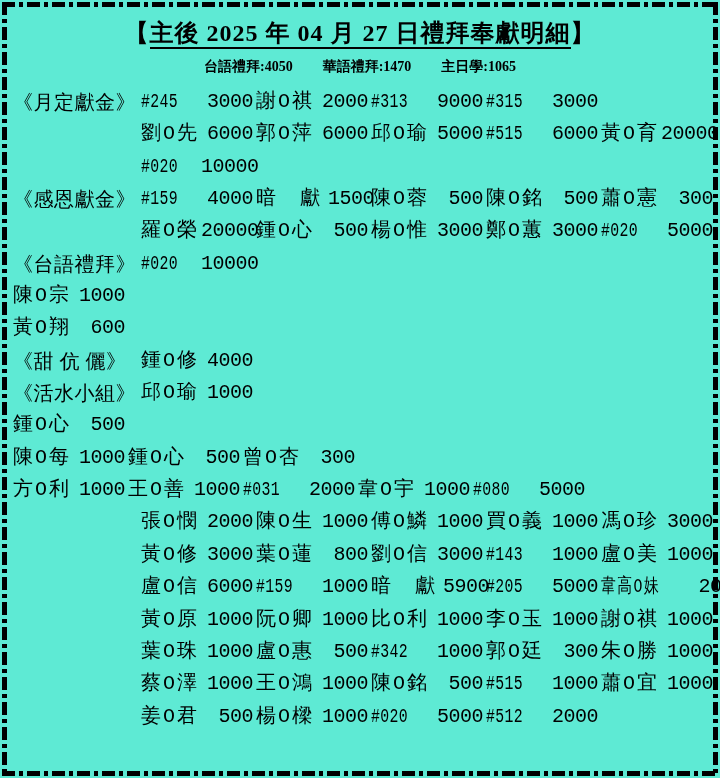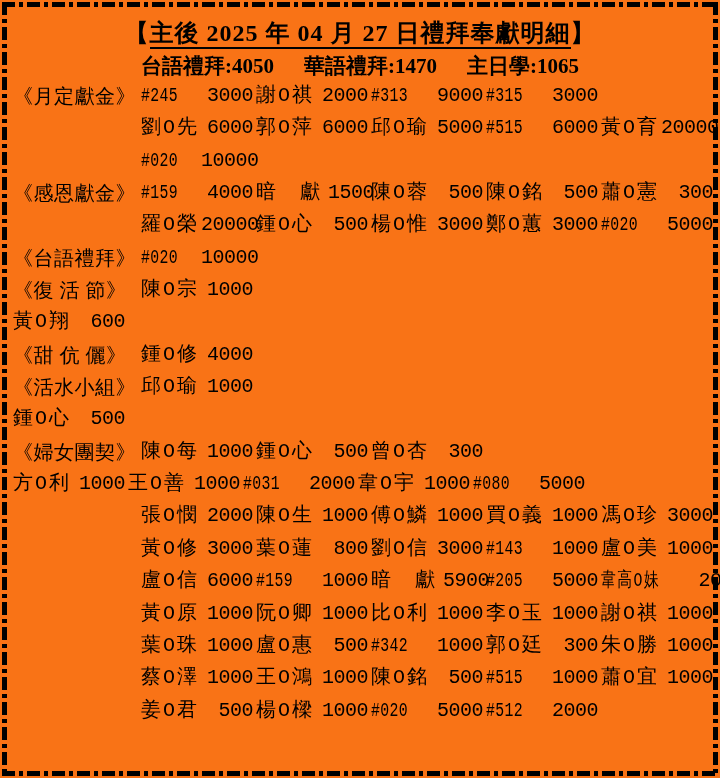--- a/index.html
+++ b/index.html
@@ -5,21 +5,21 @@
   html, body { margin: 0; padding: 0; background: #ffffff; }
   body {
     font-family: "Liberation Serif", "DejaVu Serif", serif;
     color: #000000;
     -webkit-font-smoothing: antialiased;
   }
   .sheet {
     position: relative;
     width: 720px;
     height: 778px;
-    background: #f97316;
+    background: #5eead4;
     overflow: hidden;
   }
   
   .bd { position: absolute; background-color: transparent; }
   .bd-h {
     left: 2px; right: 2px; height: 5px;
     background-image: repeating-linear-gradient(90deg,
       #000 0px, #000 13px,
       transparent 13px, transparent 17px,
       #000 17px, #000 21px,
@@ -50,30 +50,30 @@
     letter-spacing: 1px;
     white-space: nowrap;
   }
   .title .inner {
     border-bottom: 2px solid #000;
     padding-bottom: 1px;
   }
   .subtitle {
     margin-top: 4px;
     text-align: center;
-    font-size: 21px;
+    font-size: 14px;
     font-weight: bold;
     height: 27px;
     line-height: 27px;
     white-space: nowrap;
   }
   .subtitle .sum-item { display: inline-block; }
   .subtitle .sum-item + .sum-item { margin-left: 30px; }
 
-  .offering-table { }
+  .offering-table { margin-top: 6px; }
   .row {
     display: flex;
     align-items: center;
     height: 32.35px;
     line-height: 32.35px;
     padding-left: 6px;
     font-size: 20px;
     white-space: nowrap;
   }
   .cell-cat {
@@ -227,21 +227,20 @@
         <div class="row">
     <span class="cell-cat">《台語禮拜》</span>
     <span class="pairs">
             <span class="pair">
     <span class="donor-name tag long">#020</span>
     <span class="donor-amount">10000</span>
   </span>
           </span>
   </div>
         <div class="row">
-    <span class="cell-cat">《復 活 節》</span>
     <span class="pairs">
             <span class="pair">
     <span class="donor-name">陳O宗</span>
     <span class="donor-amount">1000</span>
   </span>
           </span>
   </div>
         <div class="row">
     <span class="pairs">
             <span class="pair">
@@ -270,21 +269,20 @@
   </div>
         <div class="row">
     <span class="pairs">
             <span class="pair">
     <span class="donor-name">鍾O心</span>
     <span class="donor-amount">500</span>
   </span>
           </span>
   </div>
         <div class="row">
-    <span class="cell-cat">《婦女團契》</span>
     <span class="pairs">
             <span class="pair">
     <span class="donor-name">陳O每</span>
     <span class="donor-amount">1000</span>
   </span>
             <span class="pair">
     <span class="donor-name">鍾O心</span>
     <span class="donor-amount">500</span>
   </span>
             <span class="pair">

